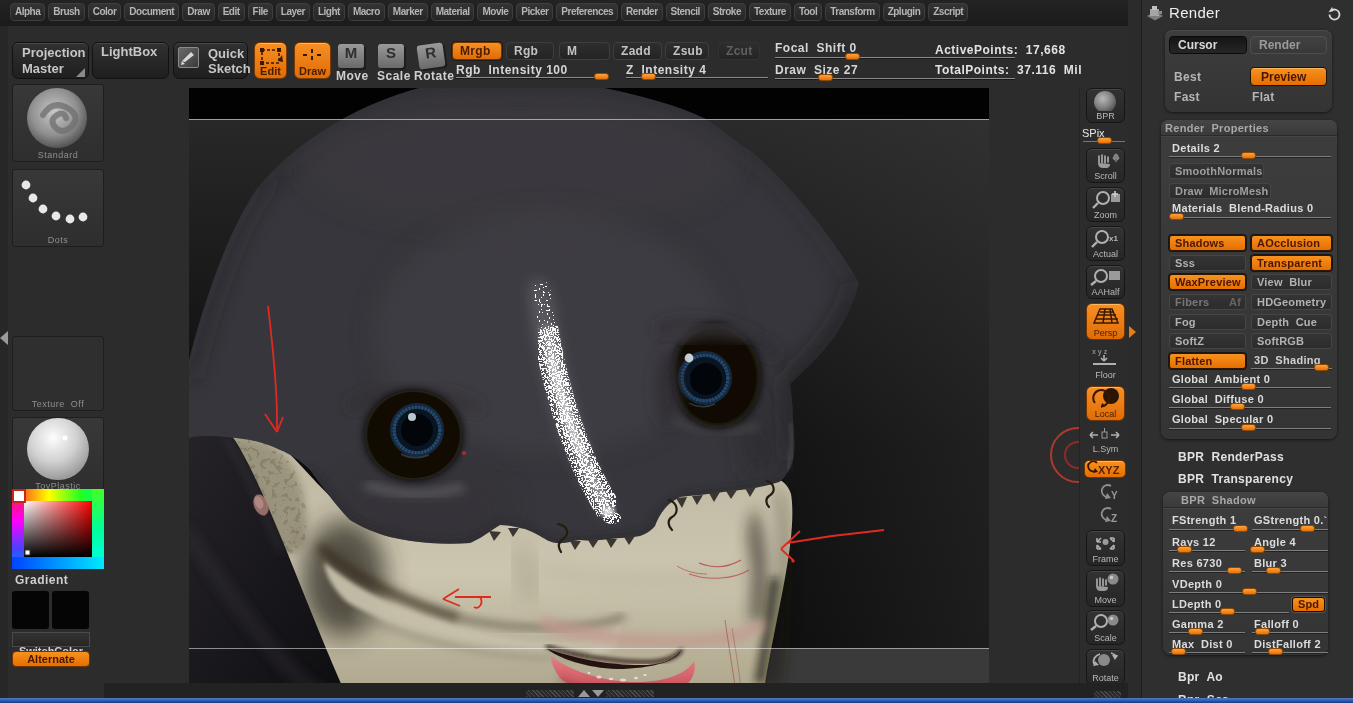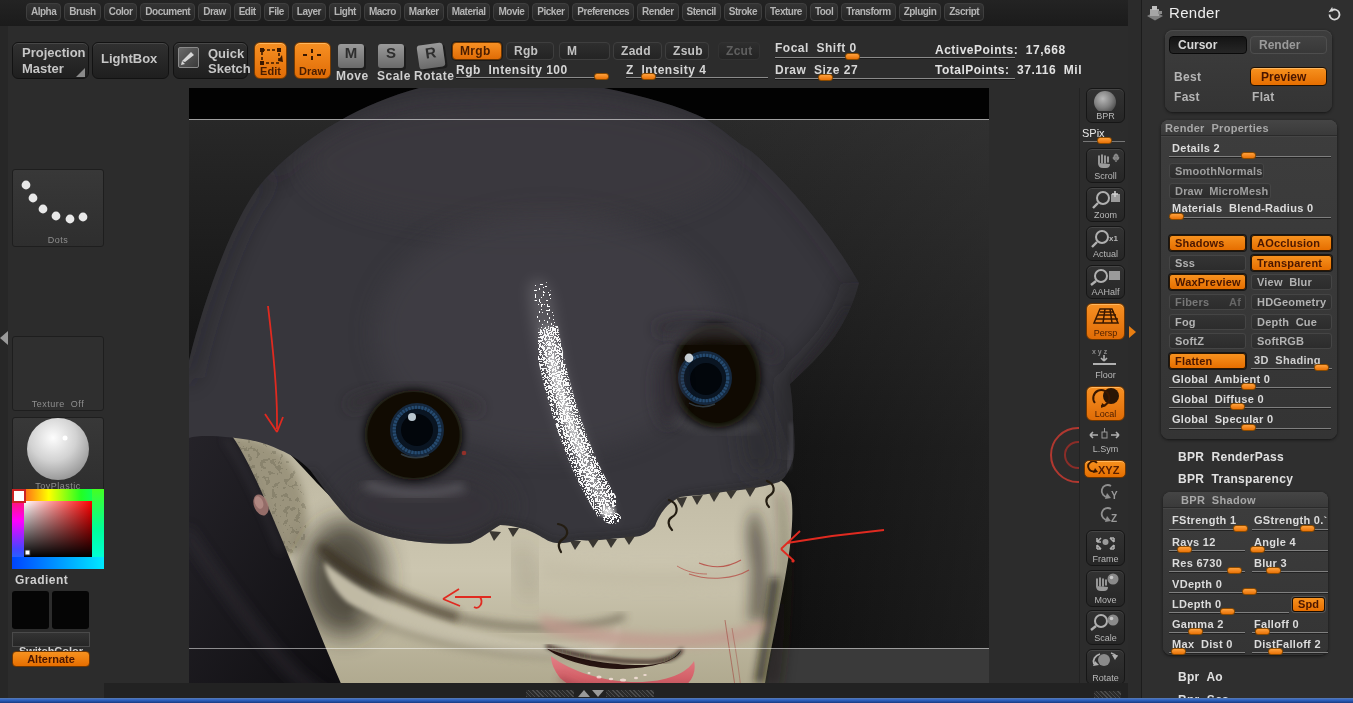--- a/index.html
+++ b/index.html
@@ -1,18 +1,18 @@
 <!DOCTYPE html>
 <html><head><meta charset="utf-8"><style>
 *{margin:0;padding:0;box-sizing:border-box}
 html,body{width:1353px;height:703px;overflow:hidden;background:#2c2c2c;font-family:"Liberation Sans",sans-serif}
 #app{position:absolute;left:0;top:0;width:1353px;height:703px;background:#2c2c2c}
 .abs{position:absolute}
 
-#menubar{position:absolute;left:0;top:0;width:1141px;height:43px;background:linear-gradient(#232323,#161616);border-bottom:1px solid #0a0a0a;padding-left:23px}
+#menubar{position:absolute;left:0;top:0;width:1141px;height:43px;background:linear-gradient(#232323,#161616);border-bottom:1px solid #0a0a0a;padding-left:7px}
 #menubar .mi{display:inline-block;margin:3px 0 0 3px;padding:2px 4px 3px 4px;background:linear-gradient(#343434,#252525);border:1px solid #3e3e3e;border-radius:4px;color:#b4b4b4;font-size:10px;font-weight:bold;letter-spacing:-.5px;vertical-align:top}
 
 #toolbar{position:absolute;left:0;top:26px;width:1141px;height:62px;background:#2c2c2c}
 .bigbtn{position:absolute;background:linear-gradient(#303030,#1f1f1f);border:1px solid #121212;box-shadow:inset 0 1px 0 #484848;border-radius:6px;color:#c6c6c6;font-weight:bold}
 .obig{background:linear-gradient(#f79023,#e06c06);box-shadow:inset 0 1px 0 #ffb75e;border:1px solid #7a3c00;color:#4a2000}
 .sbtn{position:absolute;height:18px;background:linear-gradient(#2e2e2e,#242424);border:1px solid #3e3e3e;border-radius:4px;color:#c2c2c2;font-size:12px;font-weight:bold;padding:1px 0 0 7px;letter-spacing:.3px}
 .sbtn.on{background:linear-gradient(#f79023,#e06c06);border:1px solid #6f3600;color:#4a1d00;box-shadow:0 0 0 1px #1c1c1c}
 .lbl{position:absolute;color:#d6d6d6;font-size:12px;font-weight:bold;letter-spacing:.5px;white-space:nowrap}
 .track{position:absolute;height:1px;background:#8a8a8a;box-shadow:0 1px 0 #1a1a1a}
 .knob{position:absolute;width:15px;height:7px;background:linear-gradient(#ffa13d,#e87207);border:1px solid #8a4a00;border-radius:3px}
@@ -39,21 +39,21 @@
 <body>
 <div id="app">
 
 <div id="menubar">
 <span class="mi">Alpha</span><span class="mi">Brush</span><span class="mi">Color</span><span class="mi">Document</span><span class="mi">Draw</span><span class="mi">Edit</span><span class="mi">File</span><span class="mi">Layer</span><span class="mi">Light</span><span class="mi">Macro</span><span class="mi">Marker</span><span class="mi">Material</span><span class="mi">Movie</span><span class="mi">Picker</span><span class="mi">Preferences</span><span class="mi">Render</span><span class="mi">Stencil</span><span class="mi">Stroke</span><span class="mi">Texture</span><span class="mi">Tool</span><span class="mi">Transform</span><span class="mi">Zplugin</span><span class="mi">Zscript</span>
 </div>
 
 <div id="toolbar"></div>
 <div class="bigbtn" style="left:12px;top:42px;width:77px;height:37px;font-size:13px;padding:2px 0 0 9px;line-height:16px">Projection<br>Master</div>
 <div class="abs" style="left:76px;top:68px;width:0;height:0;border-left:9px solid transparent;border-bottom:9px solid #8a8a8a"></div>
-<div class="bigbtn" style="left:92px;top:42px;width:77px;height:37px;font-size:13px;padding:8px 0 0 8px">LightBox</div>
+<div class="bigbtn" style="left:92px;top:42px;width:77px;height:37px;font-size:13px;padding:1px 0 0 8px">LightBox</div>
 <div class="bigbtn" style="left:173px;top:42px;width:75px;height:37px;font-size:13px;line-height:15px;padding:3px 0 0 34px">Quick Sketch</div>
 <div class="abs" style="left:178px;top:47px;width:21px;height:21px;background:linear-gradient(135deg,#6a6a6a,#3a3a3a);border:1px solid #8a8a8a;border-radius:2px">
   <svg width="19" height="19">
         <path d="M3 13 L12 4 L15 7 L6 14 Z M3 13 l-1 4 l4 -1 Z" fill="#d8d8d8"></path>
       </svg>
 </div>
 
 <div class="bigbtn obig" style="left:254px;top:42px;width:33px;height:37px">
   <svg width="31" height="24" style="margin-top:2px">
         <g stroke="#3a1800" stroke-width="1.6" fill="none" stroke-dasharray="3 2">
@@ -105,20 +105,34 @@
 <div class="knob" style="left:641px;top:73px"></div>
 <div class="lbl" style="left:775px;top:41px">Focal&nbsp; Shift 0</div>
 <div class="track" style="left:775px;top:57px;width:240px"></div>
 <div class="knob" style="left:845px;top:53px"></div>
 <div class="lbl" style="left:775px;top:63px">Draw&nbsp; Size 27</div>
 <div class="track" style="left:775px;top:78px;width:240px"></div>
 <div class="knob" style="left:818px;top:74px"></div>
 <div class="lbl" style="left:935px;top:43px;color:#e2e2e2">ActivePoints:&nbsp; 17,668</div>
 <div class="lbl" style="left:935px;top:63px;color:#e2e2e2">TotalPoints:&nbsp; 37.116&nbsp; Mil</div>
 
+<div class="thumb" style="top:84px;height:78px">
+  <svg width="90" height="76">
+        <defs>
+          <radialGradient id="sw1" cx="45%" cy="40%" r="65%">
+            <stop offset="0%" stop-color="#c8c8c8"></stop>
+            <stop offset="60%" stop-color="#8f8f8f"></stop>
+            <stop offset="100%" stop-color="#474747"></stop>
+          </radialGradient>
+        </defs>
+        <circle cx="44" cy="33" r="30" fill="url(#sw1)"></circle>
+        <path d="M30 30 q10 -16 26 -6 q12 8 2 18 q-9 8 -16 0 q-6 -7 2 -12 q7 -4 9 3" fill="none" stroke="#6e6e6e" stroke-width="6" stroke-linecap="round" opacity=".75"></path>
+      </svg>
+  <div class="tl">Standard</div>
+</div>
 <div class="thumb" style="top:169px;height:78px">
   <svg width="90" height="76">
         <g fill="#e8e8e8">
           <circle cx="13" cy="15" r="4.4"></circle>
           <circle cx="20" cy="28" r="4.4"></circle>
           <circle cx="30" cy="39" r="4.4"></circle>
           <circle cx="43" cy="46" r="4.4"></circle>
           <circle cx="57" cy="49" r="4.4"></circle>
           <circle cx="70" cy="47" r="4.4"></circle>
         </g>

